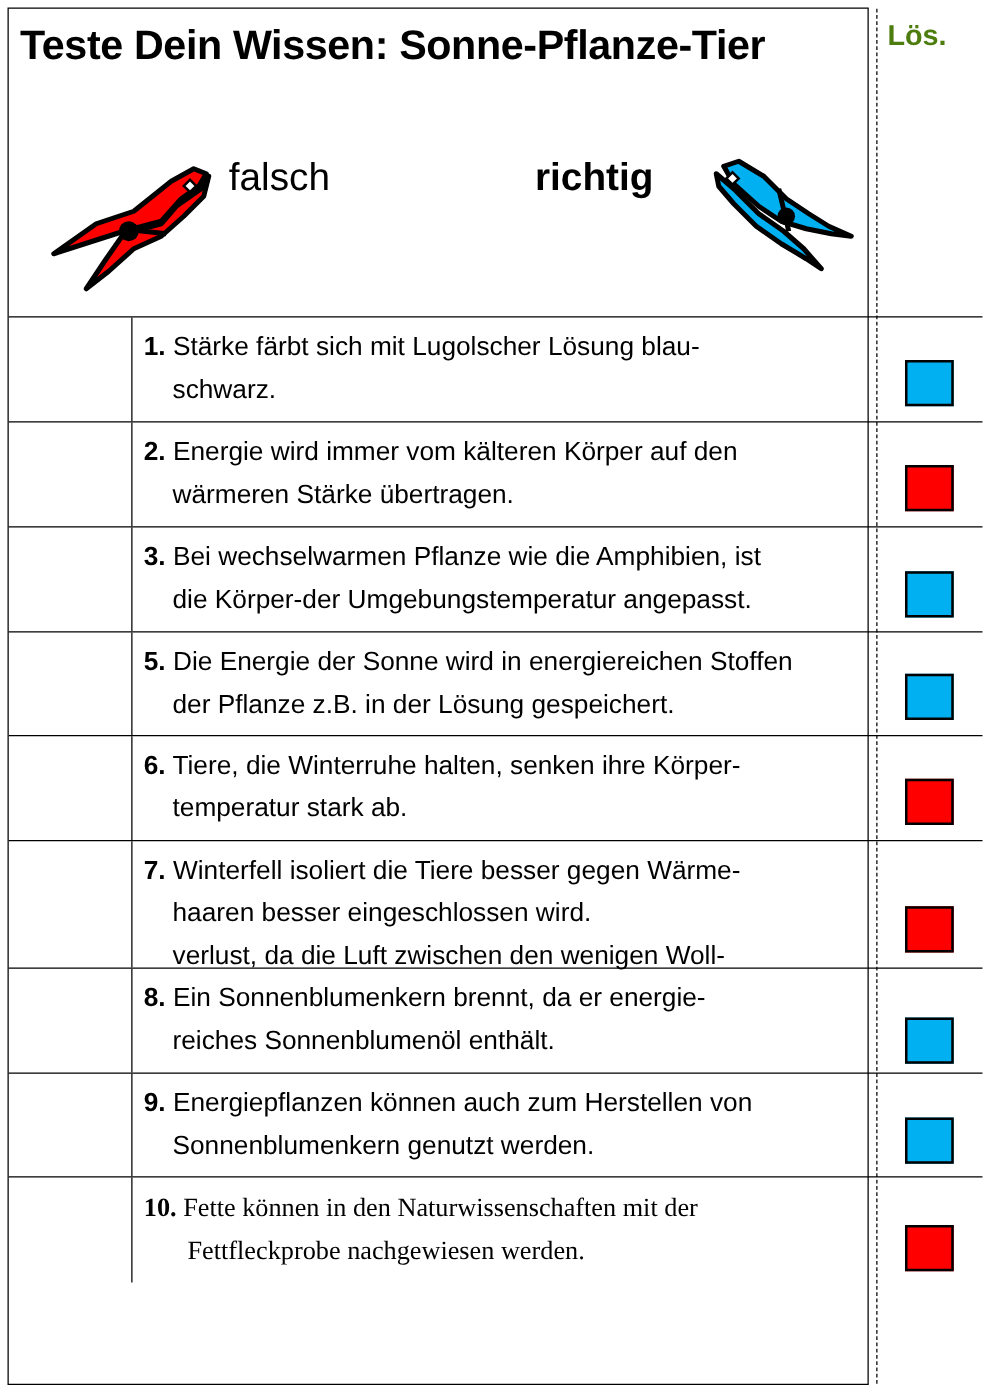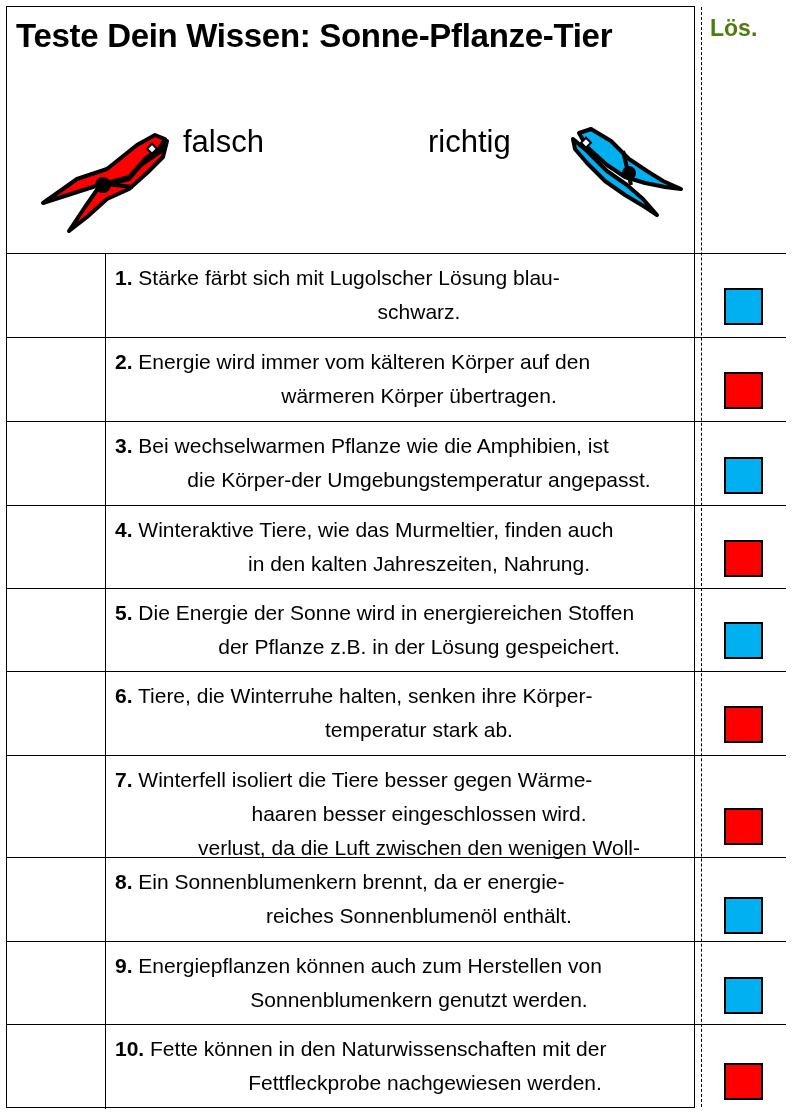--- a/index.html
+++ b/index.html
@@ -5,33 +5,33 @@
   * { box-sizing: border-box; margin: 0; padding: 0; }
   html, body { width: 794px; height: 1115px; background: #ffffff; overflow: hidden; }
   body { font-family: "Liberation Sans", "DejaVu Sans", sans-serif; color: #000; position: relative; }
 
   .sheet { position: absolute; left: 6px; top: 6px; width: 689px; height: 1102px; border: 1.5px solid #000; }
 
   .header { position: absolute; left: 0; top: 0; width: 779px; height: 247px; border-bottom: 1.5px solid #000; }
   .title { position: absolute; left: 9px; top: 10px; font-size: 33px; font-weight: bold; letter-spacing: -0.3px; white-space: nowrap; }
   .los { position: absolute; left: 703px; top: 8px; font-size: 23px; font-weight: bold; color: #4d7c0f; }
   .label-falsch { position: absolute; left: 176px; top: 117px; font-size: 31px; }
-  .label-richtig { position: absolute; left: 421px; top: 117px; font-size: 31px; }
+  .label-richtig { position: absolute; left: 421px; top: 117px; font-size: 31px; font-weight: bold; }
   .clip-red { position: absolute; left: 30px; top: 118px; width: 135px; height: 112px; }
   .clip-blue { position: absolute; left: 560px; top: 118px; width: 118px; height: 96px; }
 
   .dashed { position: absolute; left: 694px; top: 0; width: 0; height: 1100px; border-left: 1px dashed #000; }
 
   .rows { position: absolute; left: 0; top: 247px; width: 779px; }
   .row { position: relative; width: 779px; border-bottom: 1.5px solid #000; }
   .row:last-child { border-bottom: none; }
   .row .blank { position: absolute; left: 0; top: 0; width: 99px; height: 100%; border-right: 1.5px solid #000; }
   .row .q { position: absolute; left: 108px; top: 7px; width: 585px; font-size: 21px; line-height: 34px; }
   .row .q .num { font-weight: bold; }
-  .row .q .cont { display: block; padding-left: 23px; text-align: center; }
+  .row .q .cont { display: block; padding-left: 23px; }
   .row .q .cont.wide { padding-left: 35px; }
   .row .sq { position: absolute; left: 717px; width: 39px; height: 37px; border: 2.5px solid #000; }
 </style>
 </head>
 <body>
 
 <div class="sheet">
   <div class="dashed"></div>
 
   <div class="header">
@@ -71,44 +71,34 @@
       <span class="cont l2">schwarz.</span>
       
     </div>
     <div class="sq" title="richtig" style="top: 34px; background: rgb(0, 176, 240);"></div>
   </div>
       <div class="row" style="height: 84px;">
     <div class="blank"></div>
     <div class="q">
       <span class="num">2.</span>
       <span class="l1">Energie wird immer vom kälteren Körper auf den</span>
-      <span class="cont l2">wärmeren Körper übertragen.</span>
+      <span class="cont l2">wärmeren Stärke übertragen.</span>
       
     </div>
     <div class="sq" title="falsch" style="top: 34px; background: rgb(255, 0, 0);"></div>
   </div>
       <div class="row" style="height: 84px;">
     <div class="blank"></div>
     <div class="q">
       <span class="num">3.</span>
       <span class="l1">Bei wechselwarmen Pflanze wie die Amphibien, ist</span>
       <span class="cont l2">die Körper-der Umgebungstemperatur angepasst.</span>
       
     </div>
     <div class="sq" title="richtig" style="top: 35px; background: rgb(0, 176, 240);"></div>
-  </div>
-      <div class="row" style="height: 83px;">
-    <div class="blank"></div>
-    <div class="q">
-      <span class="num">4.</span>
-      <span class="l1">Winteraktive Tiere, wie das Murmeltier, finden auch</span>
-      <span class="cont l2">in den kalten Jahreszeiten, Nahrung.</span>
-      
-    </div>
-    <div class="sq" title="falsch" style="top: 34px; background: rgb(255, 0, 0);"></div>
   </div>
       <div class="row" style="height: 83px;">
     <div class="blank"></div>
     <div class="q">
       <span class="num">5.</span>
       <span class="l1">Die Energie der Sonne wird in energiereichen Stoffen</span>
       <span class="cont l2">der Pflanze z.B. in der Lösung gespeichert.</span>
       
     </div>
     <div class="sq" title="richtig" style="top: 33px; background: rgb(0, 176, 240);"></div>
@@ -146,21 +136,21 @@
       <div class="row" style="height: 83px;">
     <div class="blank"></div>
     <div class="q">
       <span class="num">9.</span>
       <span class="l1">Energiepflanzen können auch zum Herstellen von</span>
       <span class="cont l2">Sonnenblumenkern genutzt werden.</span>
       
     </div>
     <div class="sq" title="richtig" style="top: 35px; background: rgb(0, 176, 240);"></div>
   </div>
-      <div class="row" style="height: 84px;">
+      <div class="row" style="height: 84px; font-family: Liberation Serif, serif;">
     <div class="blank"></div>
     <div class="q">
       <span class="num">10.</span>
       <span class="l1">Fette können in den Naturwissenschaften mit der</span>
       <span class="cont l2 wide">Fettfleckprobe nachgewiesen werden.</span>
       
     </div>
     <div class="sq" title="falsch" style="top: 38px; background: rgb(255, 0, 0);"></div>
   </div>
     </div>

